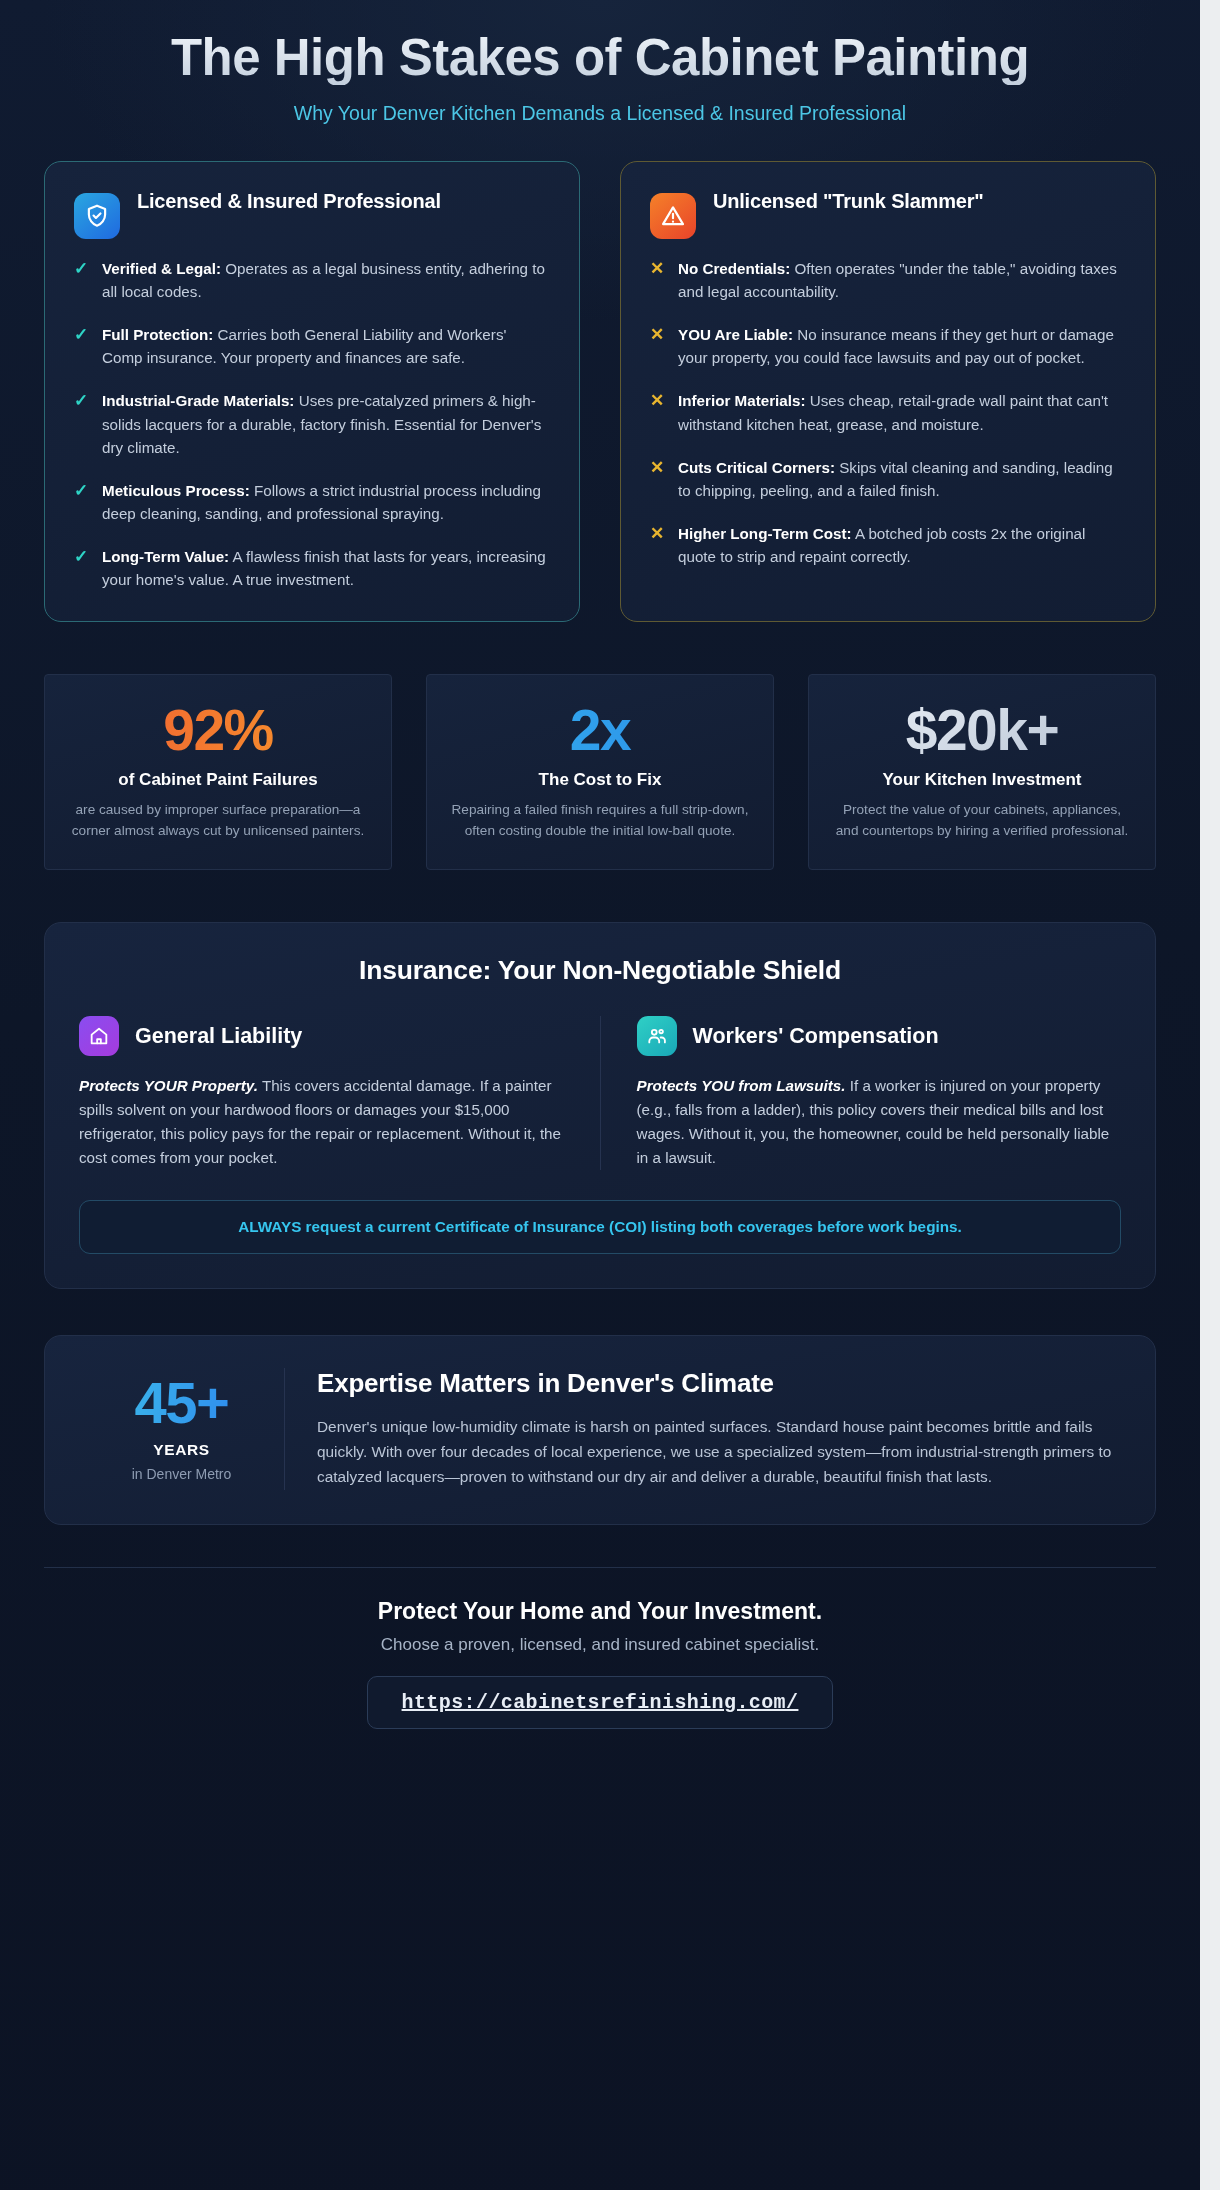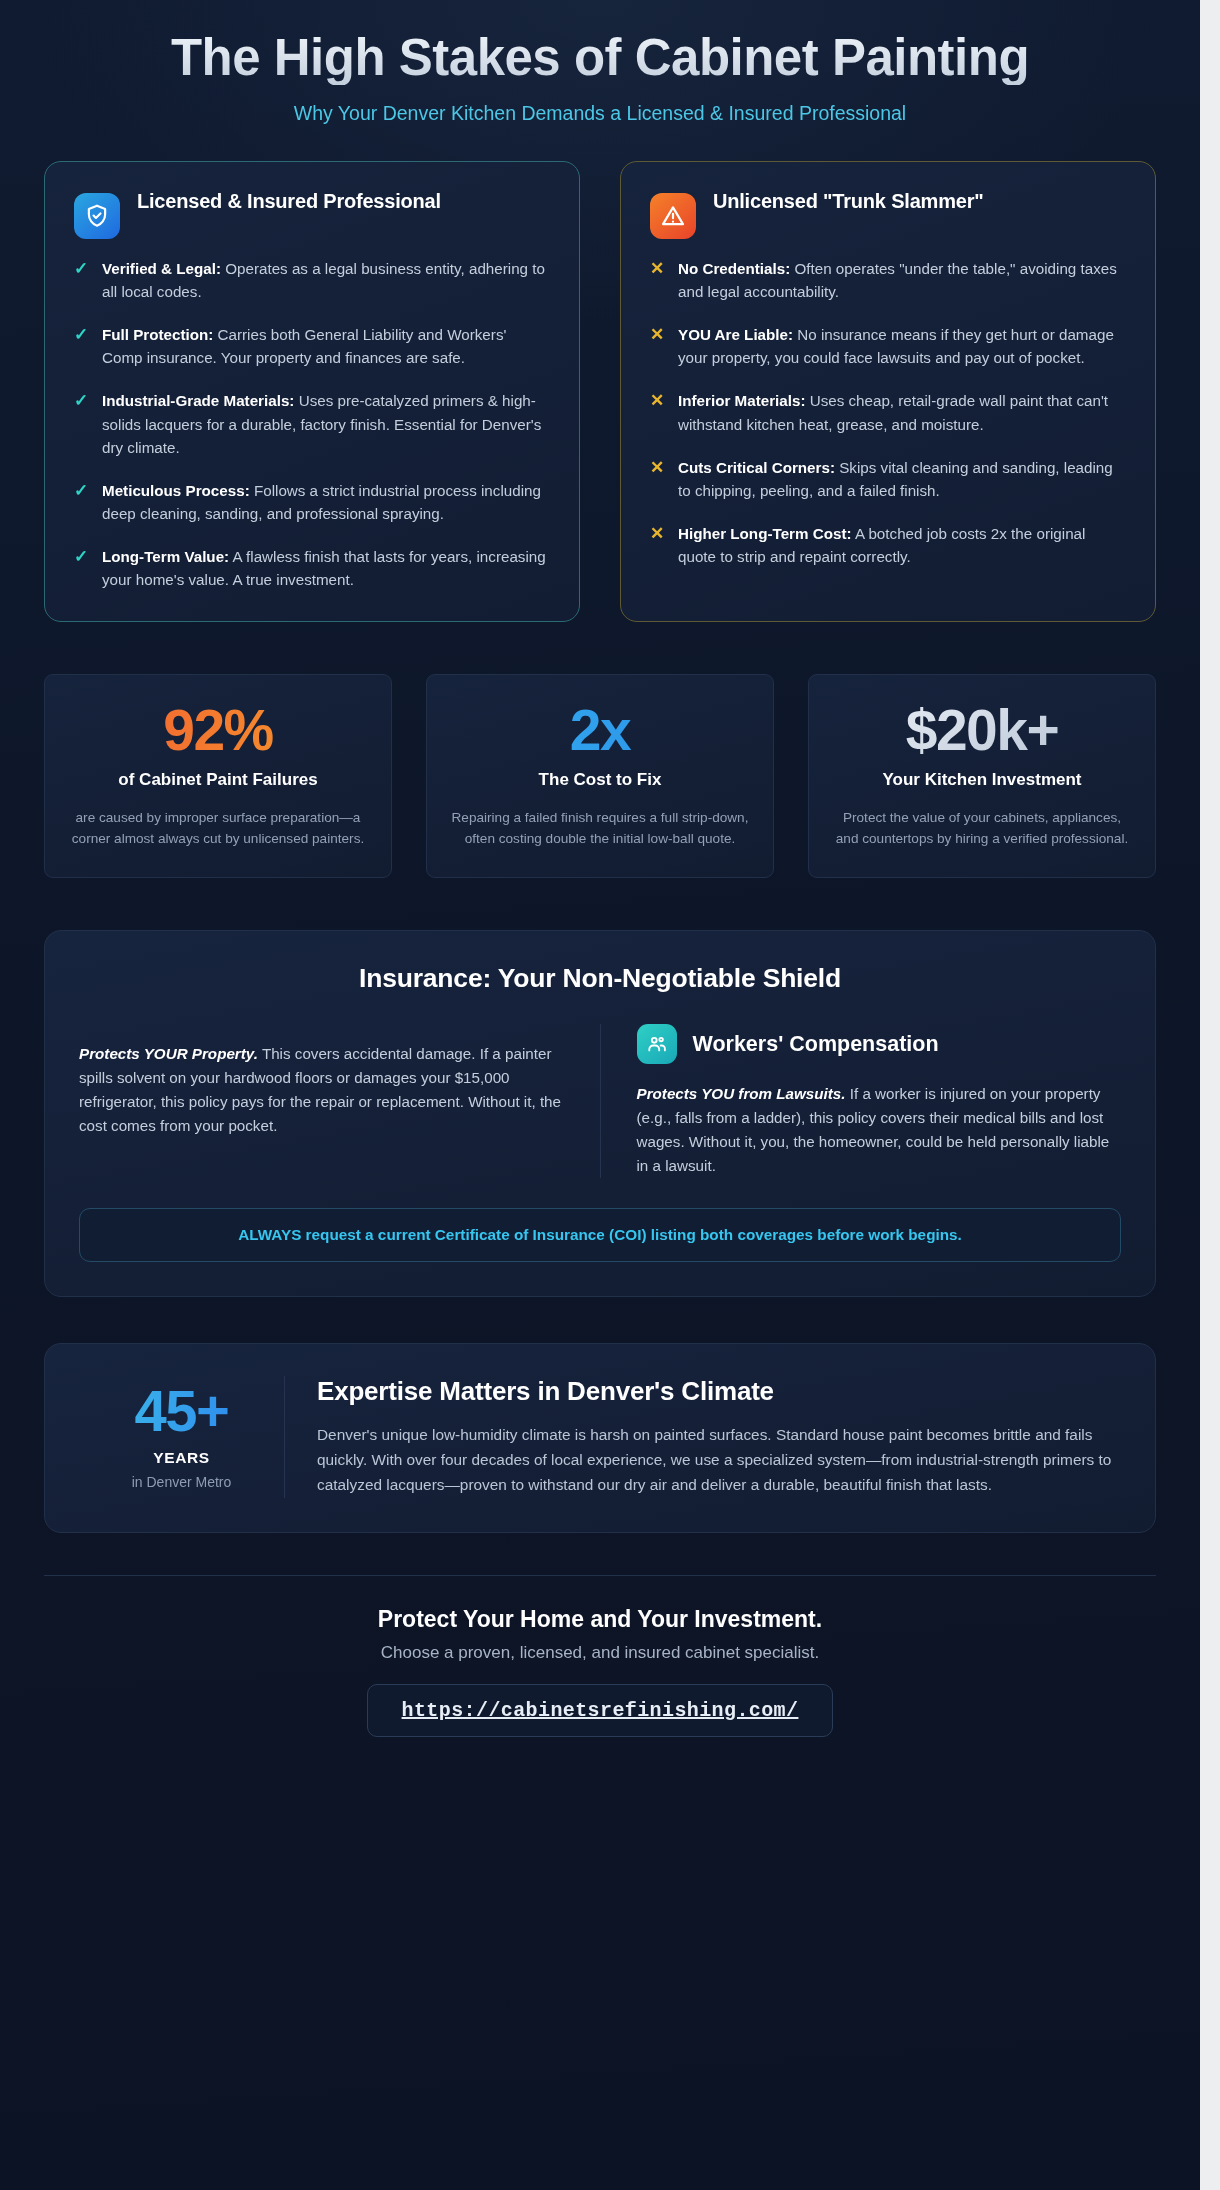--- a/index.html
+++ b/index.html
@@ -102,21 +102,21 @@
   .mark { flex: 0 0 15px; font-size: 17px; line-height: 1.38; font-weight: 700; }
   .mark.check { color: #2ed4c6; }
   .mark.cross { color: #e8b52f; }
   .item b { color: #ffffff; font-weight: 700; }
 
   
   .stats { display: flex; gap: 34px; margin-top: 52px; }
 
   .stat {
     flex: 1;
-    border-radius: 9px;
+    border-radius: 4px;
     border: 1px solid #222f49;
     background: linear-gradient(165deg, #16233c 0%, #121c31 100%);
     padding: 26px 22px 28px 22px;
     text-align: center;
   }
 
   .stat-num {
     font-size: 57px;
     font-weight: 700;
     line-height: 1.02;
@@ -135,21 +135,21 @@
     -webkit-background-clip: text; background-clip: text; color: transparent;
   }
 
   .stat-label {
     margin-top: 11px;
     font-size: 17px;
     font-weight: 700;
     color: #ffffff;
   }
   .stat-desc {
-    margin-top: 18px;
+    margin-top: 10px;
     font-size: 13.6px;
     line-height: 1.5;
     color: #93a1b5;
   }
 
   
   .insurance {
     margin-top: 52px;
     border-radius: 17px;
     border: 1px solid #222f49;
@@ -350,20 +350,29 @@
         <div class="stat-label">Your Kitchen Investment</div>
         <div class="stat-desc">Protect the value of your cabinets, appliances, and countertops by hiring a verified professional.</div>
       </div>
     </div>
 
     <div class="insurance">
       <div class="ins-title">Insurance: Your Non-Negotiable Shield</div>
       <div class="ins-cols">
 
         <div class="ins-col">
+          <div class="ins-head">
+            <div class="badge-icon purple">
+              <svg width="22" height="22" viewBox="0 0 24 24" fill="none" stroke="#ffffff" stroke-width="2" stroke-linecap="round" stroke-linejoin="round">
+                <path d="M4 10.5 12 4l8 6.5V20H4v-9.5z"></path>
+                <path d="M10 20v-4.5h4V20"></path>
+              </svg>
+            </div>
+            <div class="ins-name">General Liability</div>
+          </div>
           <div class="ins-body">
             <b>Protects YOUR Property.</b><span> This covers accidental damage. If a painter spills solvent on your hardwood floors or damages your $15,000 refrigerator, this policy pays for the repair or replacement. Without it, the cost comes from your pocket.</span>
           </div>
         </div>
 
         <div class="ins-col">
           <div class="ins-head">
             <div class="badge-icon teal">
               <svg width="22" height="22" viewBox="0 0 24 24" fill="none" stroke="#ffffff" stroke-width="2" stroke-linecap="round" stroke-linejoin="round">
                 <circle cx="9" cy="8" r="2.6"></circle>

